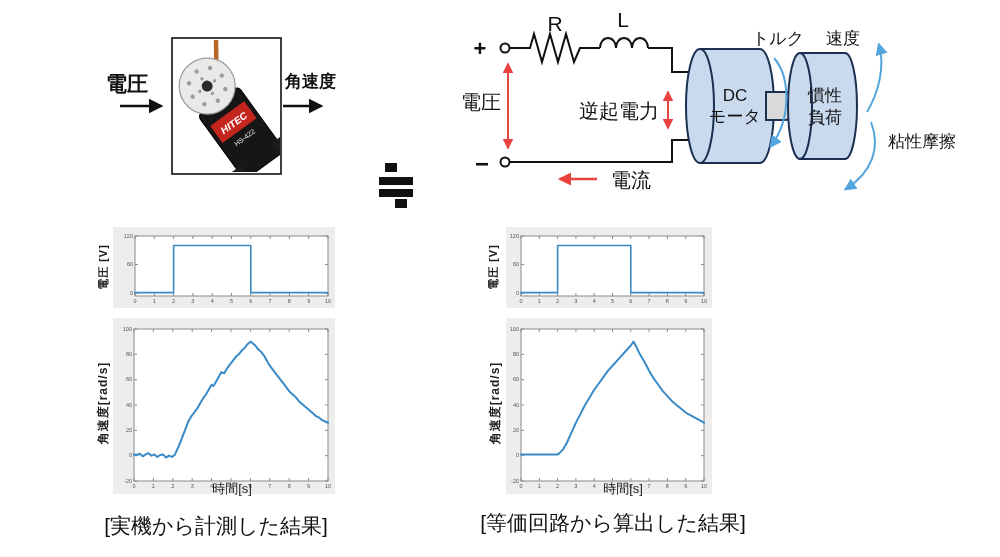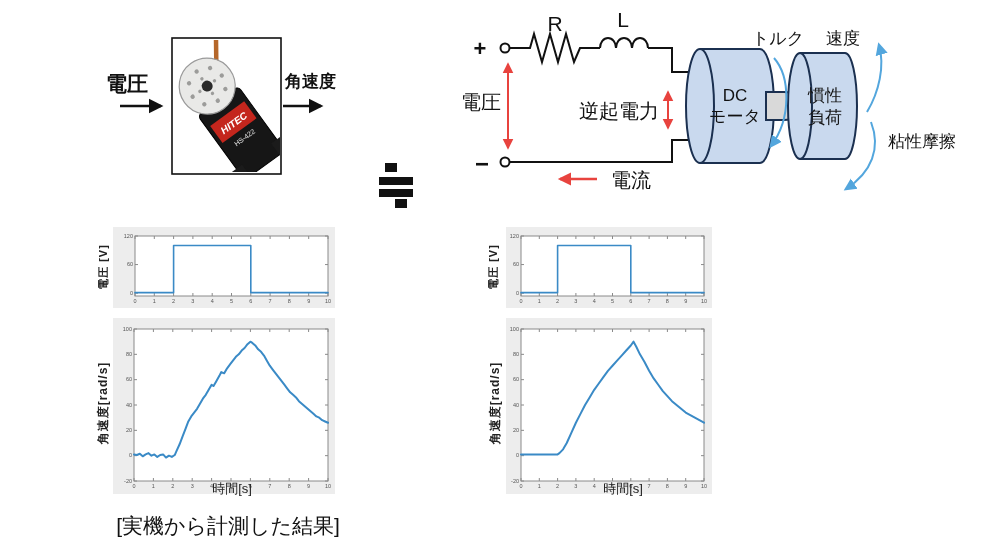--- a/index.html
+++ b/index.html
@@ -373,15 +373,16 @@
           <line x1="179.70000000000002" y1="11" x2="179.70000000000002" y2="14"></line>
           <line x1="198" y1="163" x2="198" y2="160"></line>
           <line x1="198" y1="11" x2="198" y2="14"></line>
         </g>
         <polyline points="15.00,136.40 51.60,136.40 53.43,135.13 57.09,131.33 60.75,125.00 65.33,114.87 69.90,104.73 74.47,95.87 79.05,87.00 83.63,79.40 88.20,71.80 92.77,65.47 97.35,59.13 101.92,52.80 106.50,47.73 111.08,42.67 115.65,37.60 120.22,32.53 124.80,27.47 127.55,23.67 130.29,28.73 133.95,36.33 138.53,43.93 143.10,52.80 147.67,60.40 152.25,66.73 156.83,73.07 161.40,78.13 165.97,83.20 170.55,87.00 175.13,90.80 179.70,94.60 184.28,97.13 188.85,99.67 193.42,102.20 198.00,104.73" fill="none" stroke="#3a8ac6" stroke-width="2" stroke-linejoin="round" stroke-linecap="round"></polyline>
       </svg>
     </div>
   <div class="ylabel" style="left:495px;top:403px;font-size:12px;">角速度[rad/s]</div>
   <div class="xlabel" style="left:623px;top:489px;">時間[s]</div>
 
-  <div class="caption" style="left:216px;top:526px;margin-left:12px;">[実機から計測した結果]</div>
+  <div class="caption" style="left:216px;top:526px;">[実機から計測した結果]</div>
+  <div class="caption" style="left:613px;top:523px;">[等価回路から算出した結果]</div>
 
 </div>
 
 </body></html>

